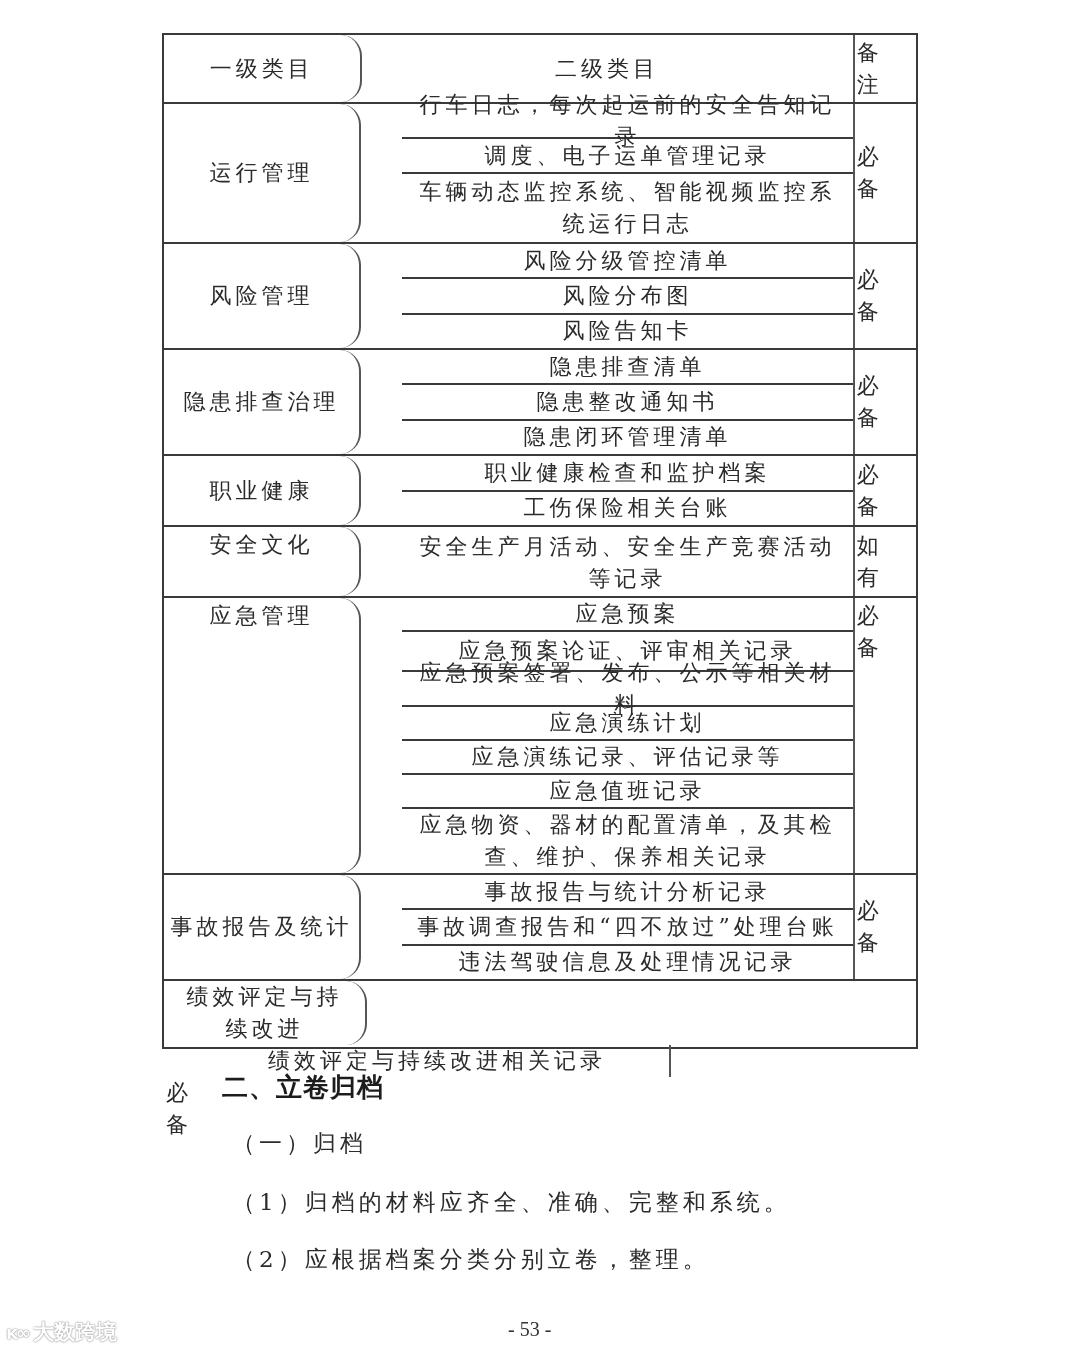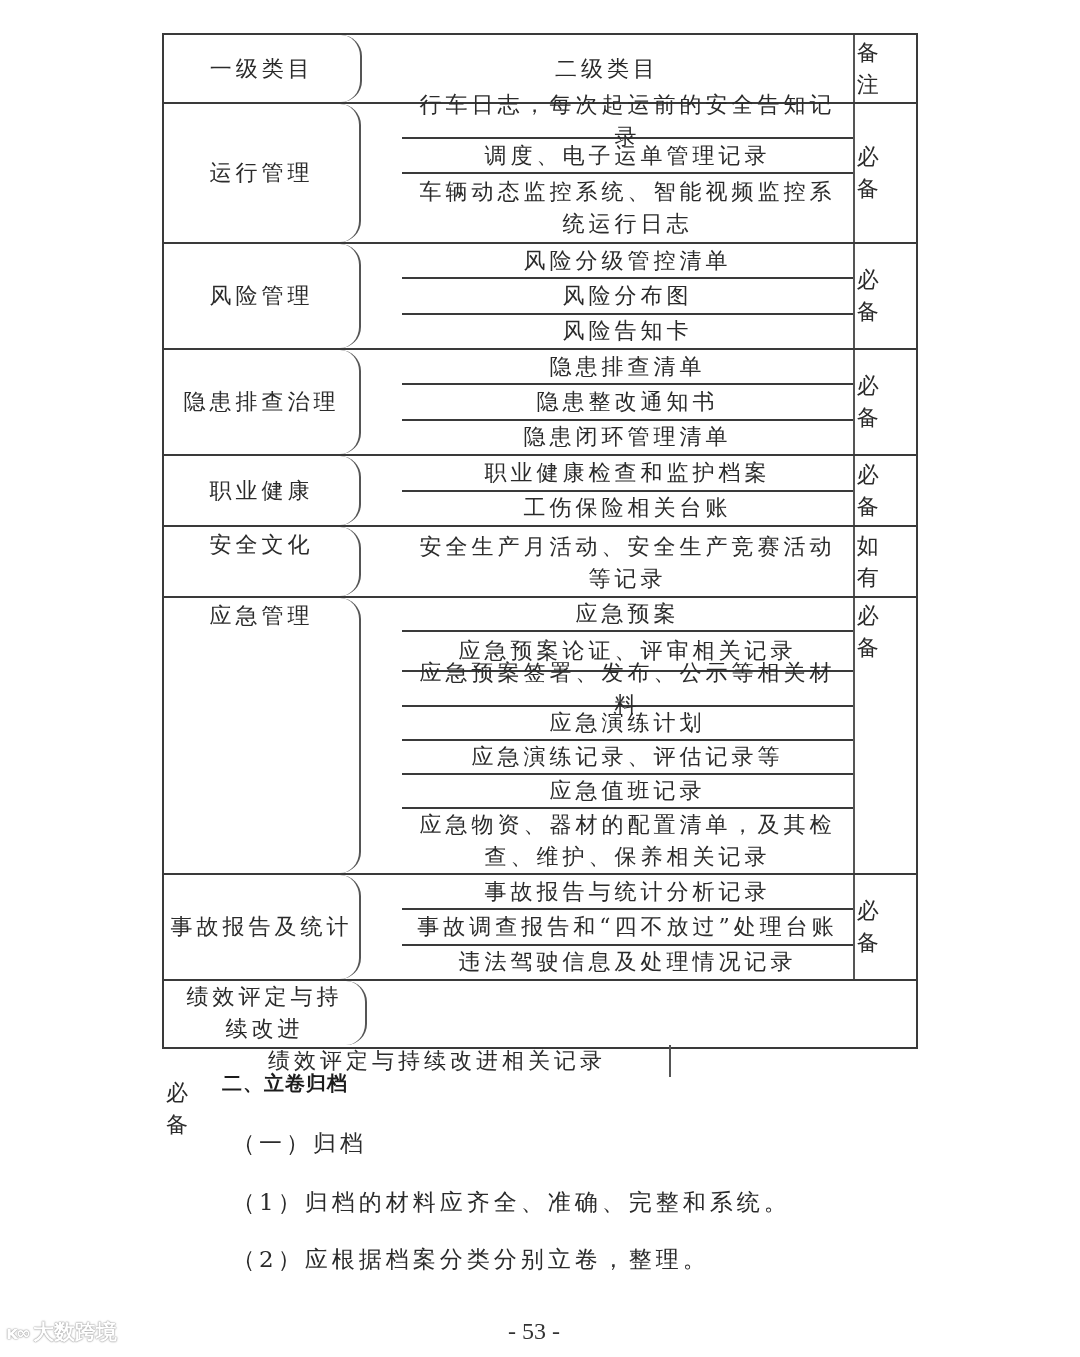--- a/index.html
+++ b/index.html
@@ -17,23 +17,23 @@
   .c3 { width: 63px; display: flex; align-items: center; text-align: center; font-family: Liberation Serif, serif; }
   .txt { font-size: 22px; letter-spacing: 4px; line-height: 32px; }
   .vert { width: 26px; font-size: 22px; line-height: 32px; word-break: break-all; text-align: center; }
   .grp { display: flex; border-bottom: 2px solid #3a3a3a; }
   .grp:last-child { border-bottom: none; flex-direction: column; }
   .sub { border-bottom: 2px solid #3a3a3a; display: flex; align-items: center; justify-content: center; text-align: center; box-sizing: border-box; padding: 0 8px; }
   .sub:last-child { border-bottom: none; }
   .c1.top { align-items: flex-start; padding-top: 2px; }
   .c3.top { align-items: flex-start; padding-top: 2px; }
   .c2.col { display: flex; flex-direction: column; padding-left: 41px; }
-  .sec-title { position: absolute; left: 222px; top: 1070px; font-family: "DejaVu Sans", "Liberation Sans", sans-serif; font-weight: bold; font-size: 20px; color: #1c1c1c; letter-spacing: 1px; }
+  .sec-title { position: absolute; left: 222px; top: 1070px; font-family: "DejaVu Sans", "Liberation Sans", sans-serif; font-weight: bold; font-size: 26px; color: #1c1c1c; letter-spacing: 1px; }
   .para { position: absolute; left: 232px; font-size: 23px; letter-spacing: 4px; color: #2b2b2b; }
-  .pnum { position: absolute; left: 508px; top: 1318px; font-family: "Liberation Serif", serif; font-size: 24px; color: #333; }
+  .pnum { position: absolute; left: 508px; top: 1318px; font-family: "Liberation Serif", serif; font-size: 20px; color: #333; }
   .wm { position: absolute; left: 6px; top: 1318px; font-family: "DejaVu Sans", sans-serif; font-size: 21px; color: #ffffff; text-shadow: 0 0 2px #9a9a9a, 0 0 1px #7a7a7a; font-weight: bold; display: flex; align-items: center; gap: 4px; }
   .wm-logo { font-size: 18px; letter-spacing: -2px; }
 </style>
 </head>
 <body>
 
 <div class="tbl">
   <div class="hdr">
     <div class="c1">
         <span class="txt">一级类目</span>

